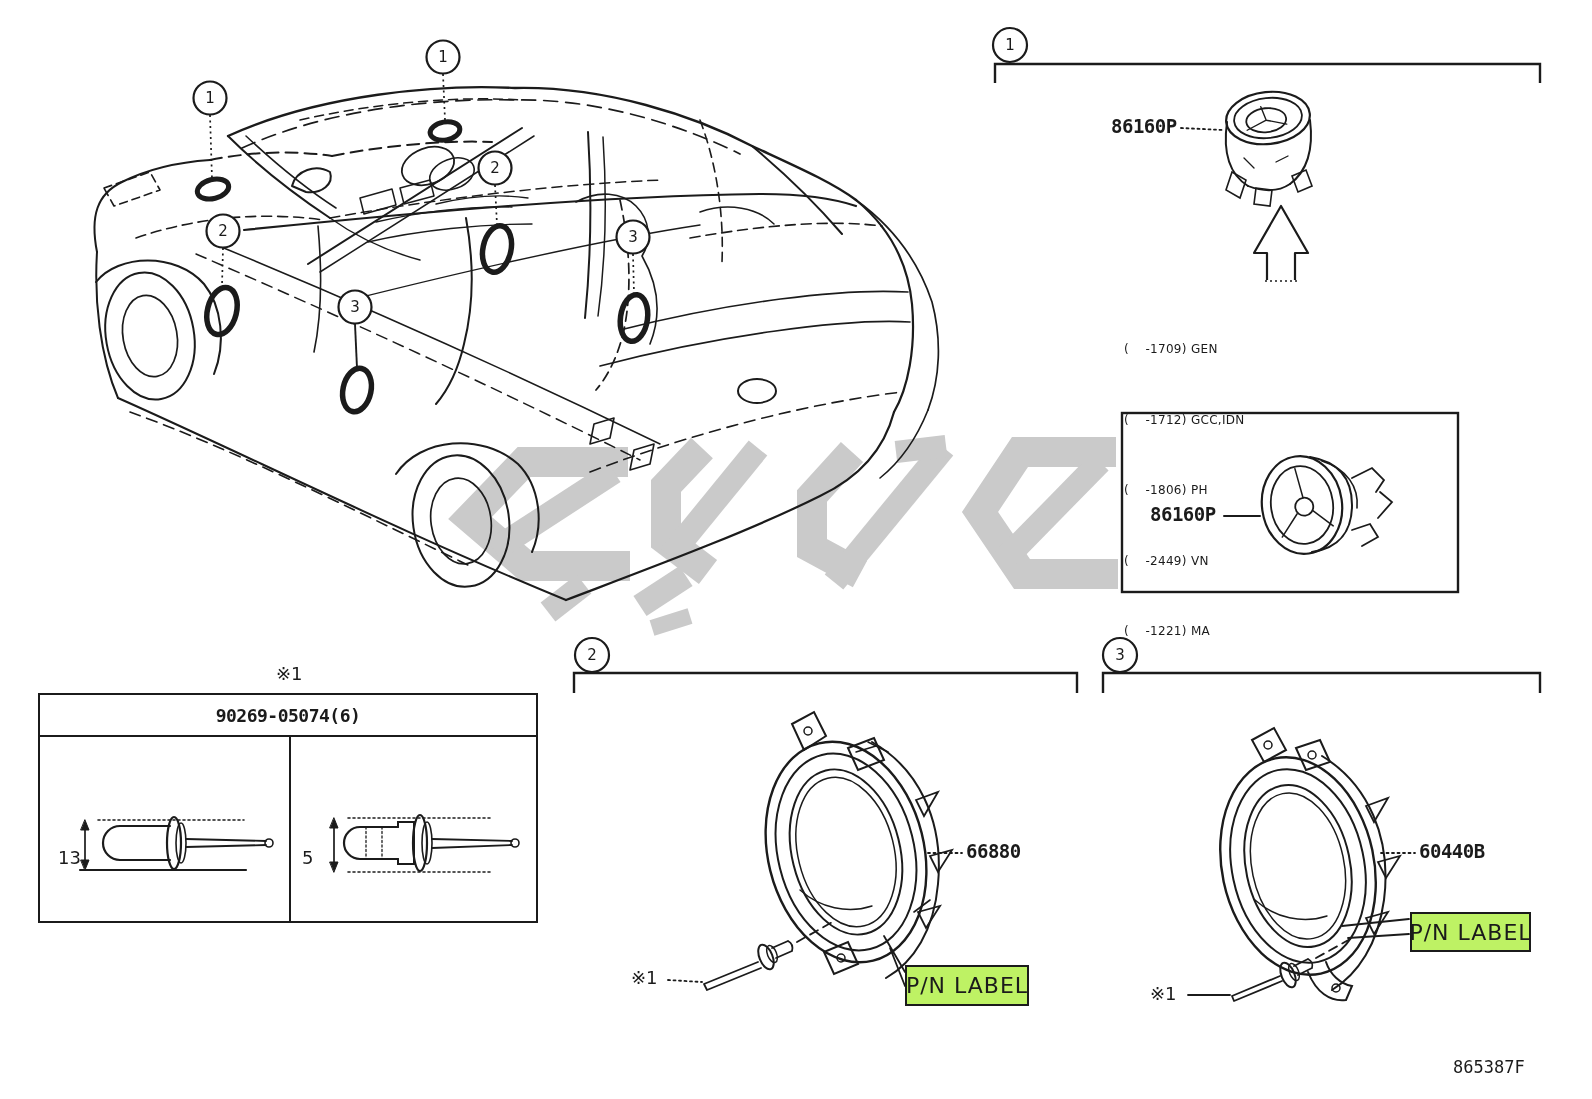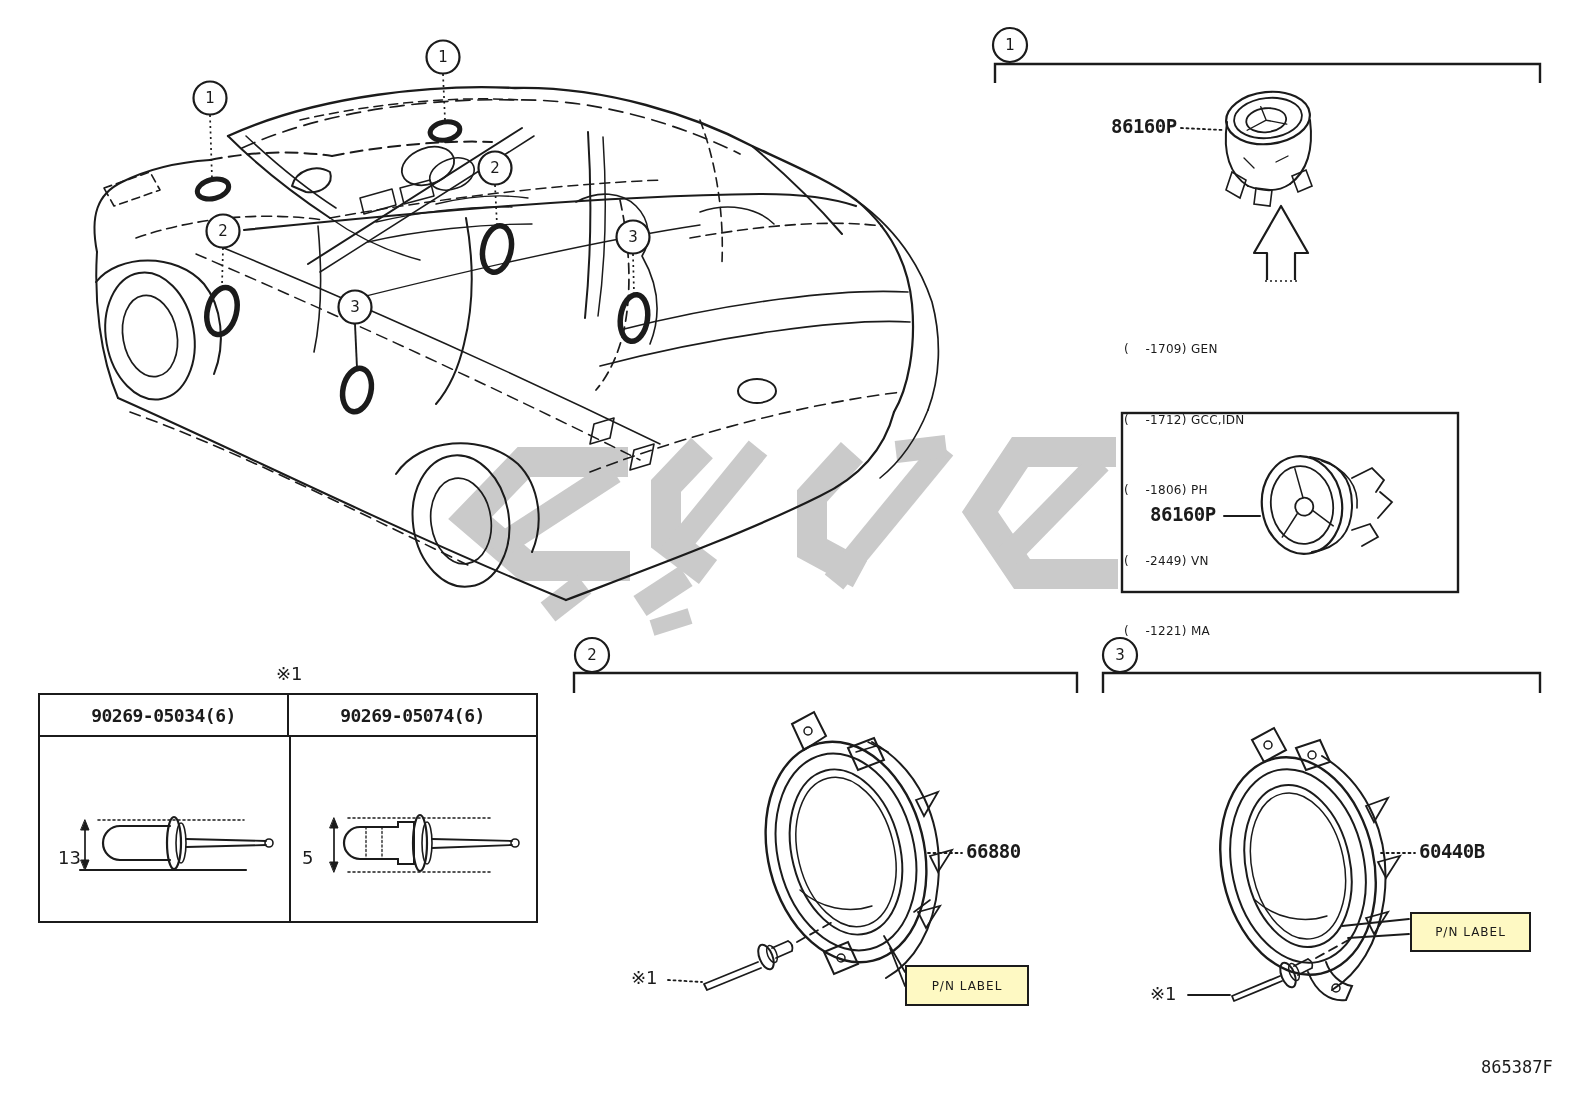--- a/index.html
+++ b/index.html
@@ -16,33 +16,33 @@
     position:absolute;font-family:"DejaVu Sans Mono","Liberation Mono",monospace;
     font-weight:bold;font-size:19px;line-height:1;white-space:nowrap;letter-spacing:-0.5px;
   }
   .ref{position:absolute;font-size:18px;line-height:1;white-space:nowrap;}
   .dim{position:absolute;font-size:18px;line-height:1;margin-top:14px;}
   .datecodes{
     position:absolute;left:1124px;top:291px;font-size:12px;line-height:23.5px;
     white-space:pre;letter-spacing:0.3px;
   }
   .pn-box{
-    position:absolute;border:2px solid #1b1b1b;background:#fef9c3;
+    position:absolute;border:2px solid #1b1b1b;background:#bef264;
     display:flex;align-items:center;justify-content:center;
-    font-size:12px;letter-spacing:1px;white-space:nowrap;
+    font-size:22px;letter-spacing:1px;white-space:nowrap;
   }
   .ftable{position:absolute;left:38px;top:693px;width:500px;height:230px;border:2.5px solid #1b1b1b;box-sizing:border-box;}
   .fhead{display:flex;height:40px;border-bottom:2.5px solid #1b1b1b;}
   .fcell{
     flex:1;display:flex;align-items:center;justify-content:center;
     font-family:"DejaVu Sans Mono","Liberation Mono",monospace;font-weight:bold;font-size:18px;letter-spacing:-0.5px;
   }
   .fcell + .fcell{border-left:2.5px solid #1b1b1b;text-align:right;}
   .fdivider{position:absolute;left:249px;top:40px;bottom:0;width:0;border-left:2.5px solid #1b1b1b;}
-  .code{position:absolute;font-family:"DejaVu Sans Mono","Liberation Mono",monospace;font-size:17px;line-height:1;margin-left:28px;}
+  .code{position:absolute;font-family:"DejaVu Sans Mono","Liberation Mono",monospace;font-size:17px;line-height:1;}
 </style>
 </head>
 <body>
 
 <div class="canvas">
 
   <svg class="art" viewBox="0 0 1592 1099">
 
     <g stroke="#cacaca" stroke-width="30" fill="none" stroke-linecap="butt" stroke-linejoin="miter">
       <path d="M 628,462 L 524,462 L 470,518 L 526,566 L 630,566"></path>
@@ -313,21 +313,20 @@
 
   <span class="ref" style="left:276px;top:665px">※1</span>
   <span class="ref" style="left:631px;top:969px">※1</span>
   <span class="ref" style="left:1150px;top:985px">※1</span>
 
   <span class="dim" style="left:58px;top:835px">13</span>
   <span class="dim" style="left:302px;top:835px">5</span>
 
   <div class="ftable">
     <div class="fhead">
-      <div class="fcell">90269-05034(6)</div>
       <div class="fcell">90269-05074(6)</div>
     </div>
     <div class="fdivider"></div>
   </div>
 
   <div class="pn-box" style="left:905px;top:965px;width:120px;height:37px">P/N LABEL</div>
   <div class="pn-box" style="left:1410px;top:912px;width:117px;height:36px">P/N LABEL</div>
 
   <span class="code" style="left:1453px;top:1059px">865387F</span>
 

